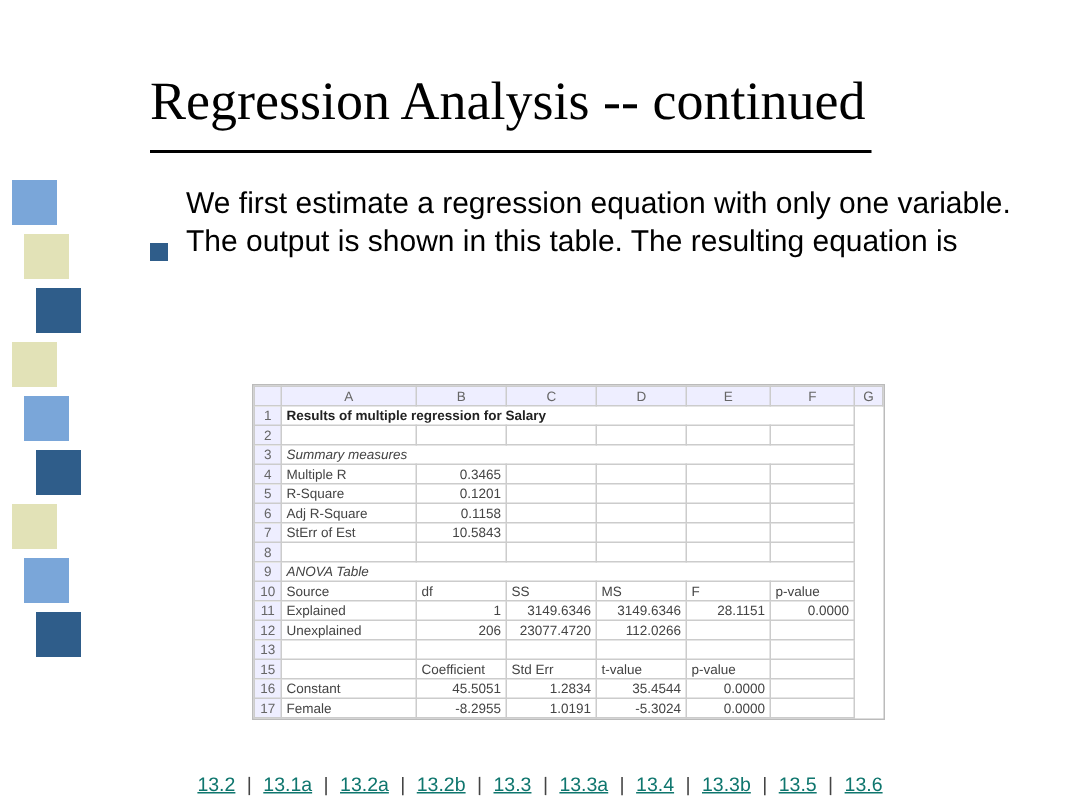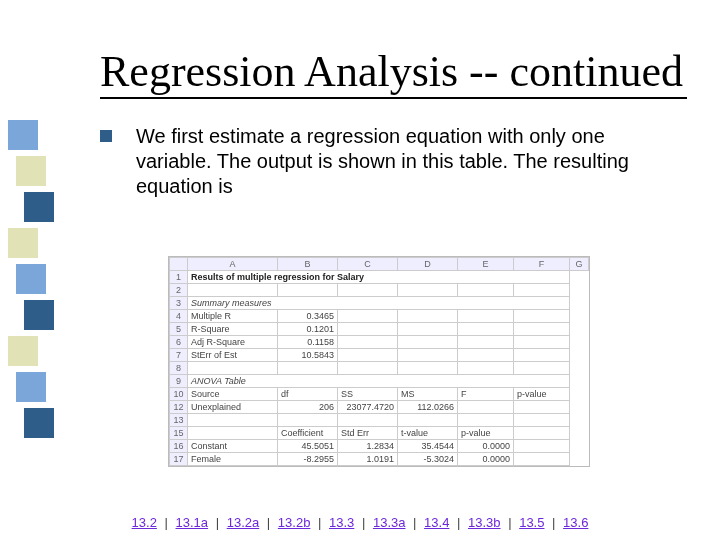--- a/index.html
+++ b/index.html
@@ -28,37 +28,38 @@
   .tile {
     width: 30px;
     height: 30px;
     margin-bottom: 6px;
   }
   .title {
     position: absolute;
     left: 100px;
     top: 46px;
     font-family: "Times New Roman", Times, serif;
-    font-size: 44px;
+    font-size: 36px;
     font-weight: 400;
     border-bottom: 2px solid #000;
-    padding-bottom: 0;
+    padding-bottom: 12px;
     padding-right: 4px;
   }
   .body {
     position: absolute;
     left: 100px;
     top: 124px;
     width: 580px;
     font-size: 20px;
     line-height: 1.25;
   }
   .bullet-row {
     display: flex;
-    gap: 24px;
+    gap: 12px;
+    align-items: flex-end;
   }
   .bullet-marker {
     width: 12px;
     height: 12px;
     background: #2f5d8a;
     margin-top: 6px;
     flex: 0 0 12px;
   }
   .equation {
     font-weight: 700;
@@ -120,21 +121,21 @@
   .footer-links {
     position: absolute;
     left: 0;
     right: 0;
     bottom: 10px;
     text-align: center;
     font-size: 13px;
     color: #234a8b;
   }
   .footer-links a {
-    color: #6d28d9;
+    color: #0f766e;
     text-decoration: underline;
     margin: 0 2px;
   }
   .footer-links .sep {
     color: #444;
     margin: 0 2px;
     text-decoration: none;
   }
 </style>
 </head>
@@ -256,20 +257,29 @@
           <tr>
             <td class="rownum">10</td>
             <td>Source</td>
             <td>df</td>
             <td>SS</td>
             <td>MS</td>
             <td>F</td>
             <td>p-value</td>
           </tr>
           <tr>
+            <td class="rownum">11</td>
+            <td>Explained</td>
+            <td class="num">1</td>
+            <td class="num">3149.6346</td>
+            <td class="num">3149.6346</td>
+            <td class="num">28.1151</td>
+            <td class="num">0.0000</td>
+          </tr>
+          <tr>
             <td class="rownum">12</td>
             <td>Unexplained</td>
             <td class="num">206</td>
             <td class="num">23077.4720</td>
             <td class="num">112.0266</td>
             <td></td>
             <td></td>
           </tr>
           <tr>
             <td class="rownum">13</td>

